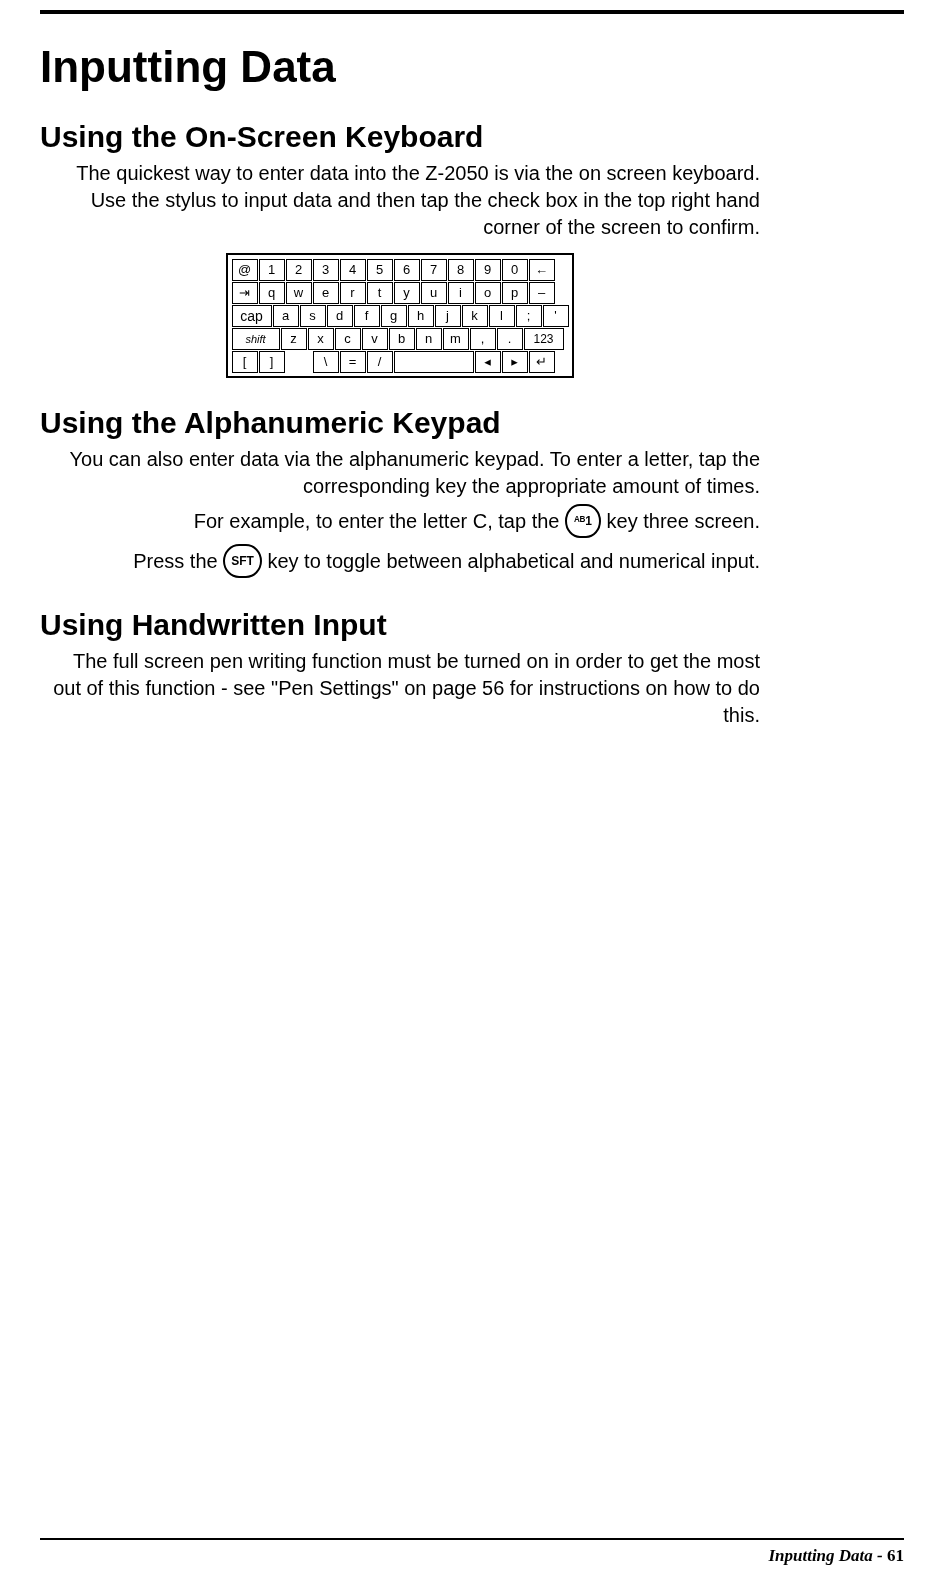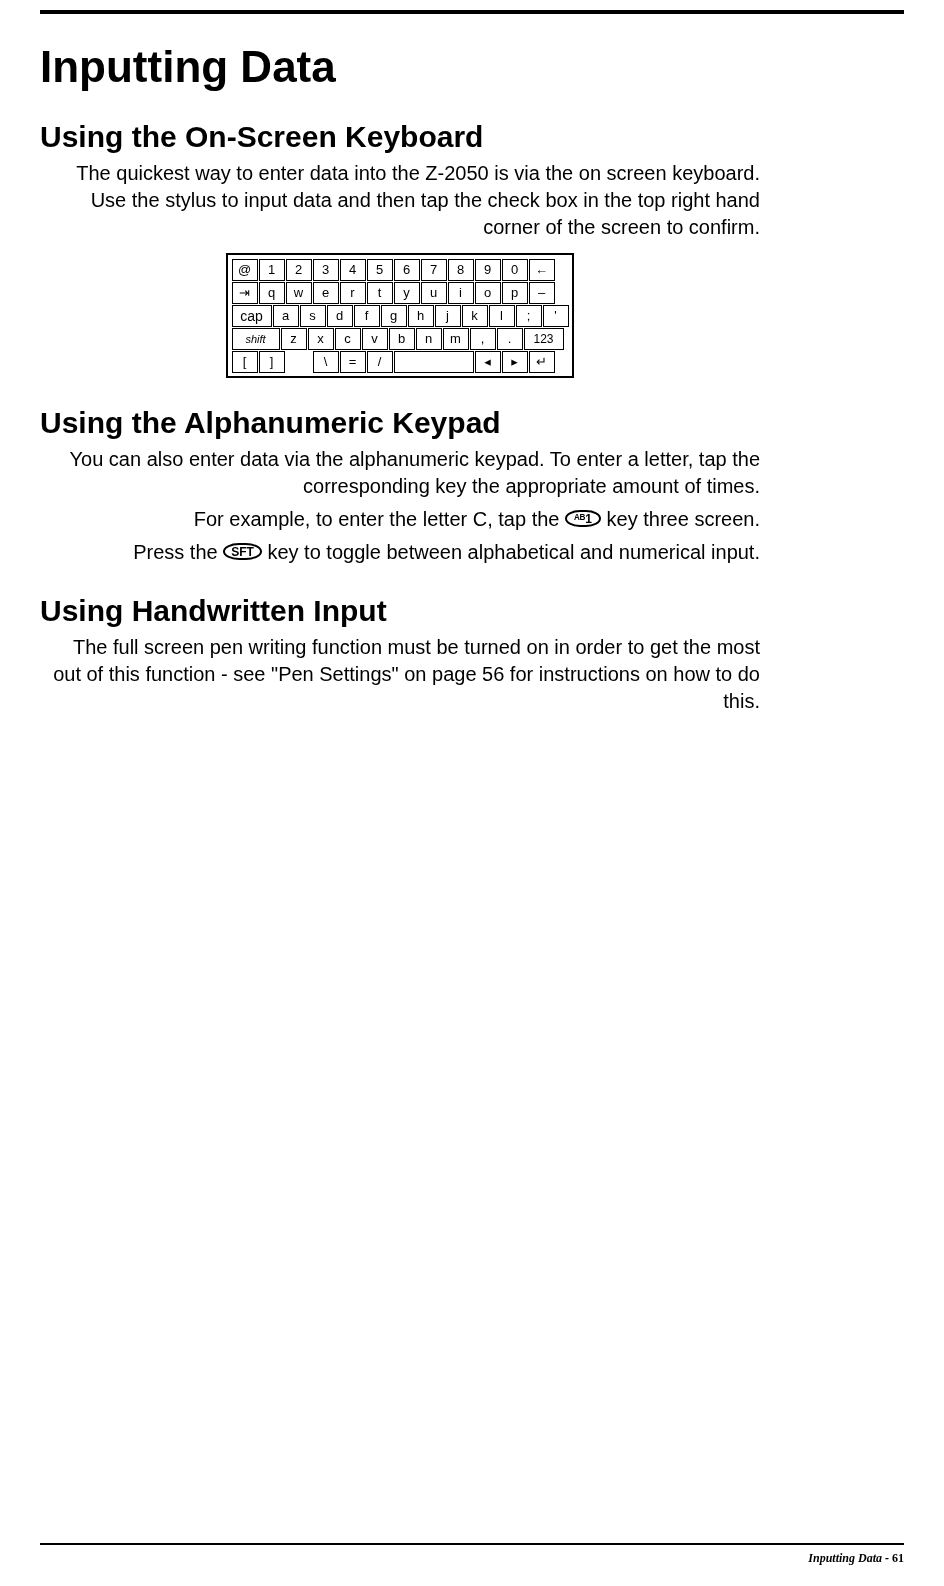--- a/index.html
+++ b/index.html
@@ -66,21 +66,21 @@
   .kb-key.space { width: 80px; }
   .kb-key.blank { border-color: transparent; background: transparent; width: 26px; }
 
   .inline-key {
     display: inline-flex;
     align-items: center;
     justify-content: center;
     border: 2px solid #000;
     border-radius: 50% / 60%;
     padding: 0 6px;
-    height: 17px;
+    height: 34px;
     min-width: 36px;
     font-family: Arial, Helvetica, sans-serif;
     font-size: 12px;
     font-weight: 700;
     vertical-align: middle;
     line-height: 1;
     position: relative;
     top: -2px;
   }
 
@@ -92,21 +92,21 @@
   }
   .footer-rule {
     border-top: 2px solid #000;
     margin-bottom: 6px;
   }
   .footer-text {
     text-align: right;
     font-family: Georgia, "Times New Roman", serif;
     font-style: italic;
     font-weight: 700;
-    font-size: 12px;
+    font-size: 17px;
   }
   .footer-text .pgnum { font-style: normal; }
 </style>
 </head>
 <body>
 
 <div class="page">
   <div class="top-rule"></div>
 
   <h1 class="title">Inputting Data</h1>

